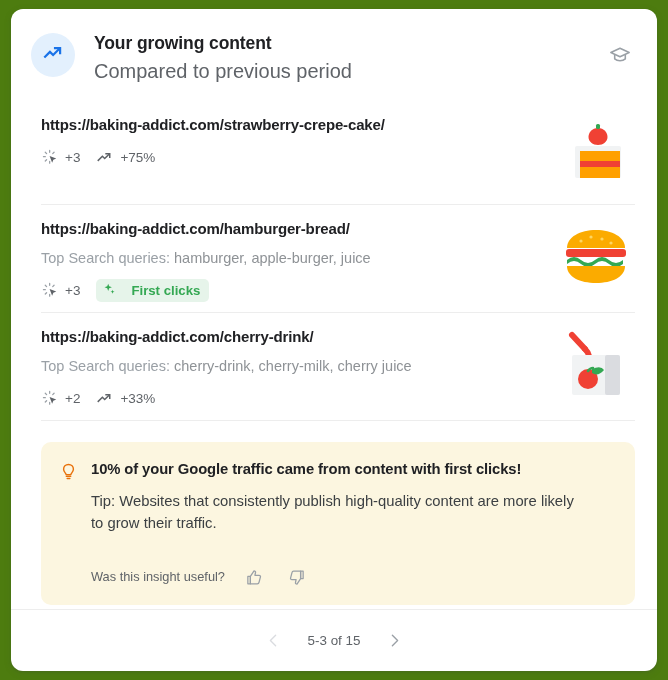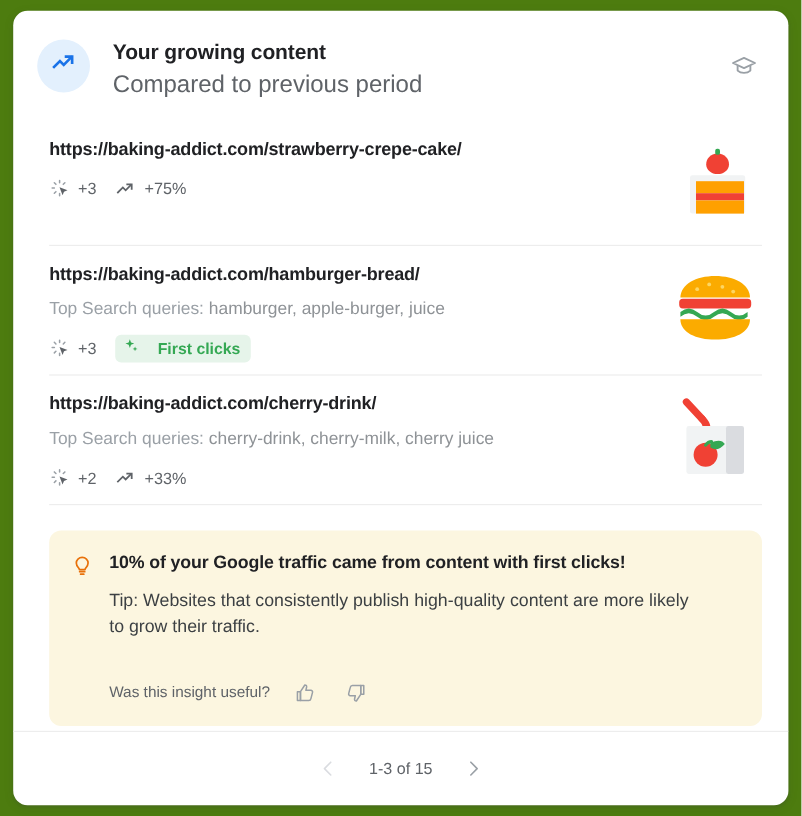--- a/index.html
+++ b/index.html
@@ -456,21 +456,21 @@
       </div>
     </div>
 
     <div class="card-footer">
       <div class="pager">
         <span class="pager-btn disabled">
           <svg width="17" height="17" viewBox="0 0 24 24" fill="none">
             <path d="M15 4.5 L7.6 12 L15 19.5" stroke="#dadce0" stroke-width="1.9" stroke-linecap="round" stroke-linejoin="round"></path>
           </svg>
         </span>
-        <span class="pager-label">1-3 of 15</span>
+        <span class="pager-label">5-3 of 15</span>
         <span class="pager-btn">
           <svg width="17" height="17" viewBox="0 0 24 24" fill="none">
             <path d="M9 4.5 L16.4 12 L9 19.5" stroke="#9aa0a6" stroke-width="1.9" stroke-linecap="round" stroke-linejoin="round"></path>
           </svg>
         </span>
       </div>
     </div>
 
   </div>
 </div>

